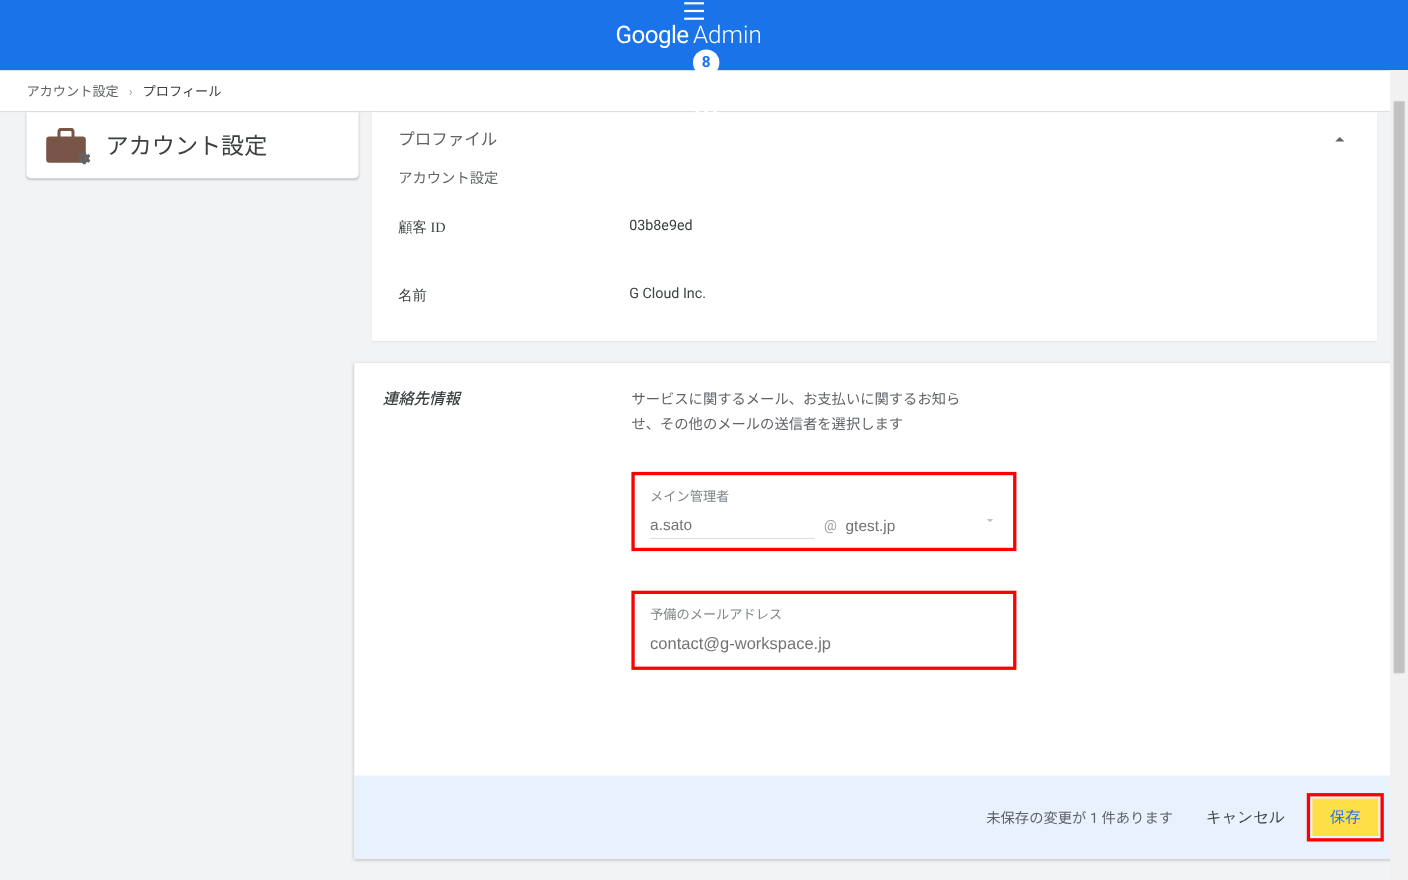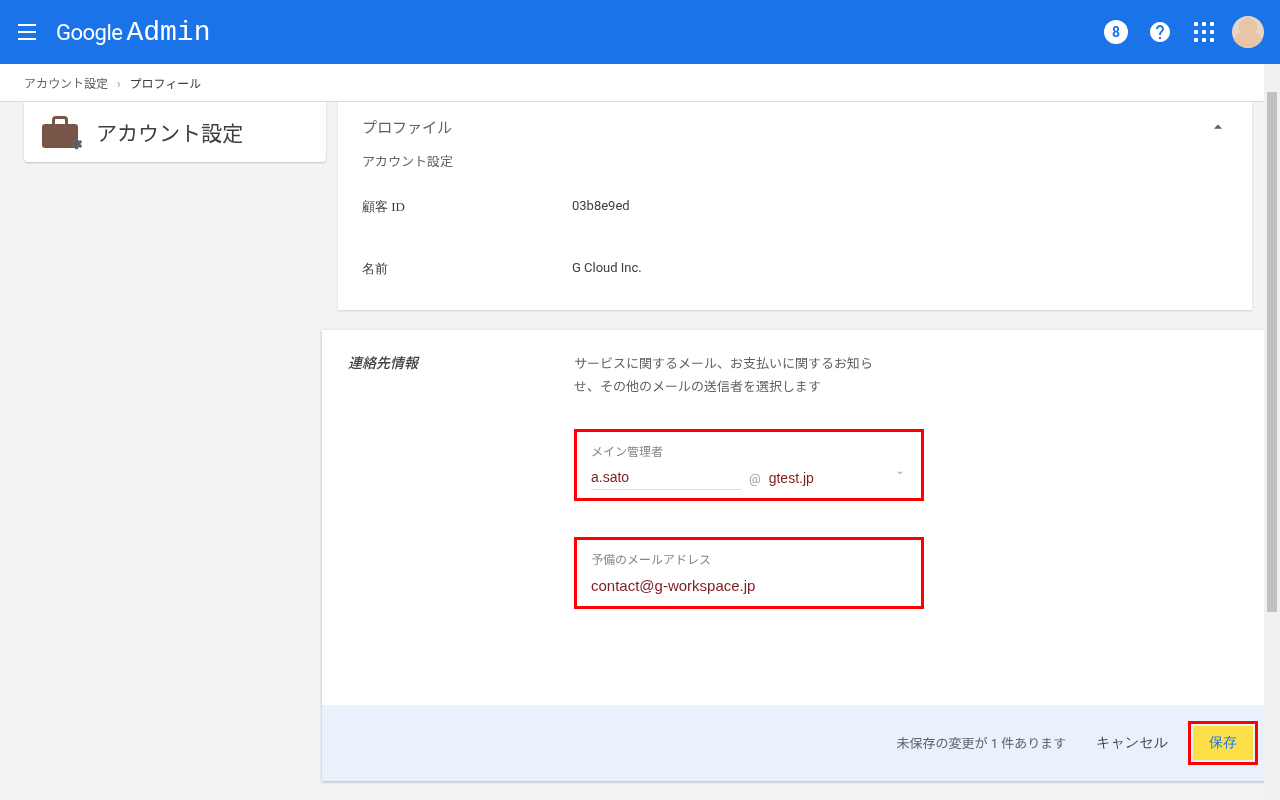--- a/index.html
+++ b/index.html
@@ -1,27 +1,27 @@
 <!DOCTYPE html>
 <html><head>
   <meta charset="utf-8">
   <style>
     * { box-sizing: border-box; margin: 0; padding: 0; }
     body { font-family: 'Roboto', 'Noto Sans JP', Arial, sans-serif; background: #f1f3f4; overflow: hidden; width: 1280px; height: 800px; }
 
     
     .header {
       background: #1a73e8; color: #fff; height: 64px;
-      display: flex; align-items: center; padding: 0 16px;
+      display: flex; align-items: center; padding: 0 16px; flex-direction: column;
     }
     .menu-icon { width: 24px; height: 24px; display: flex; flex-direction: column; justify-content: center; gap: 5px; cursor: pointer; padding: 2px; margin-right: 16px; }
     .menu-icon span { display: block; height: 2px; background: #fff; width: 18px; }
     .logo { display: flex; align-items: baseline; gap: 4px; margin-right: 28px; }
     .logo-google { font-size: 22px; font-weight: 400; letter-spacing: -0.5px; }
-    .logo-admin { font-size: 28px; font-weight: 300; font-family: Liberation Mono, monospace; }
+    .logo-admin { font-size: 22px; font-weight: 300; }
     .search-wrap {
       flex: 1; background: rgba(255,255,255,0.25); border-radius: 6px;
       height: 46px; display: flex; align-items: center; padding: 0 16px; max-width: 720px;
     }
     .search-icon-svg { fill: #fff; width: 22px; height: 22px; margin-right: 16px; }
     .search-input {
       background: none; border: none; outline: none; color: #fff;
       font-size: 16px; flex: 1;
     }
     .search-input::placeholder { color: rgba(255,255,255,0.95); }
@@ -65,21 +65,21 @@
     
     .editor-card { background: #fff; margin-top: 20px; box-shadow: 0 1px 3px rgba(0,0,0,0.25); margin-left: -16px; width: calc(100% + 44px); }
     .editor-body { display: flex; padding: 22px 26px 60px; }
     .editor-left { width: 226px; font-size: 14px; color: #3c4043; font-weight: 500; font-style: italic; }
     .editor-right { flex: 1; }
     .editor-desc { font-size: 13px; color: #5f6368; max-width: 310px; line-height: 1.8; margin-bottom: 30px; }
 
     .field-box { border: 3px solid #ff0000; padding: 10px 14px 8px; width: 350px; margin-bottom: 36px; }
     .field-label { font-size: 12px; color: #80868b; margin-bottom: 6px; }
     .field-row { display: flex; align-items: flex-end; }
-    .text-input { border: none; border-bottom: 1px solid #dadce0; font-size: 14px; color: #7f1d1d; padding: 4px 0; outline: none; background: none; }
+    .text-input { border: none; border-bottom: 1px solid #dadce0; font-size: 14px; color: #737373; padding: 4px 0; outline: none; background: none; }
     .user-input { width: 150px; }
     .at { color: #9aa0a6; margin: 0 8px 4px; font-size: 13px; }
     .domain-input { width: 110px; border-bottom: none; }
     .dd { margin-left: auto; margin-bottom: 6px; }
     .dd svg { width: 14px; height: 14px; fill: #bdc1c6; }
     .fill-input { width: 100%; border-bottom: none; font-size: 15px; }
 
     
     .footer { background: #e9f1fd; display: flex; align-items: center; justify-content: flex-end; padding: 16px 22px; gap: 20px; }
     .ftr-msg { color: #5f6368; font-size: 13px; margin-right: 10px; }

